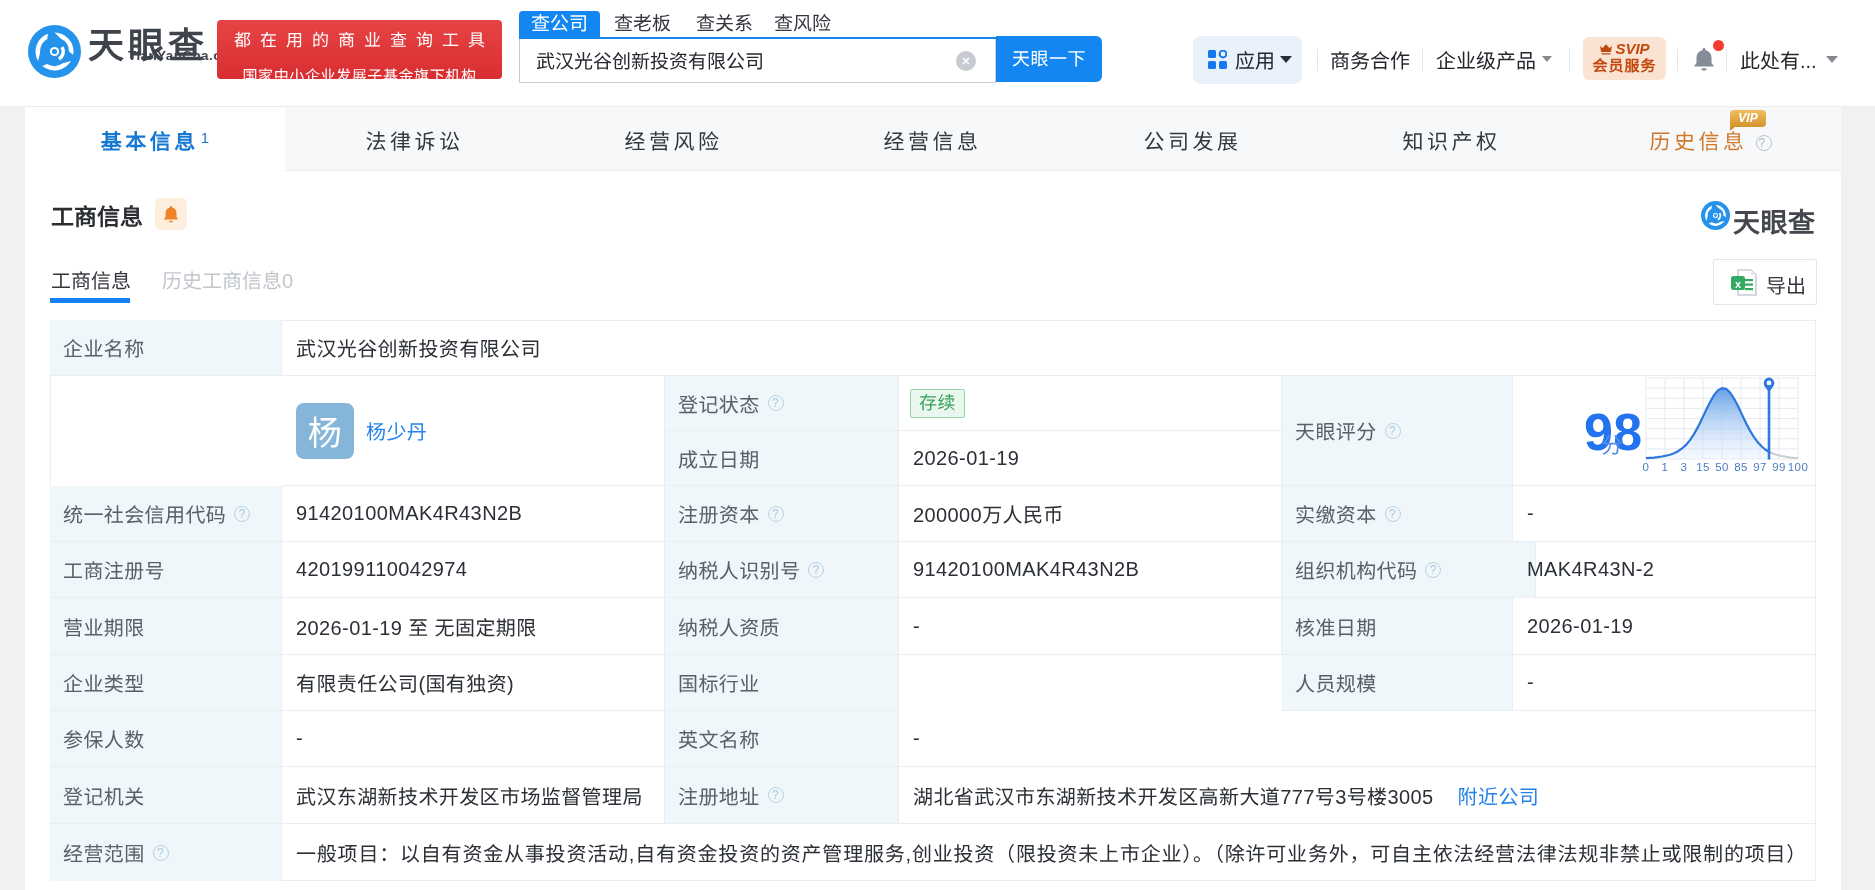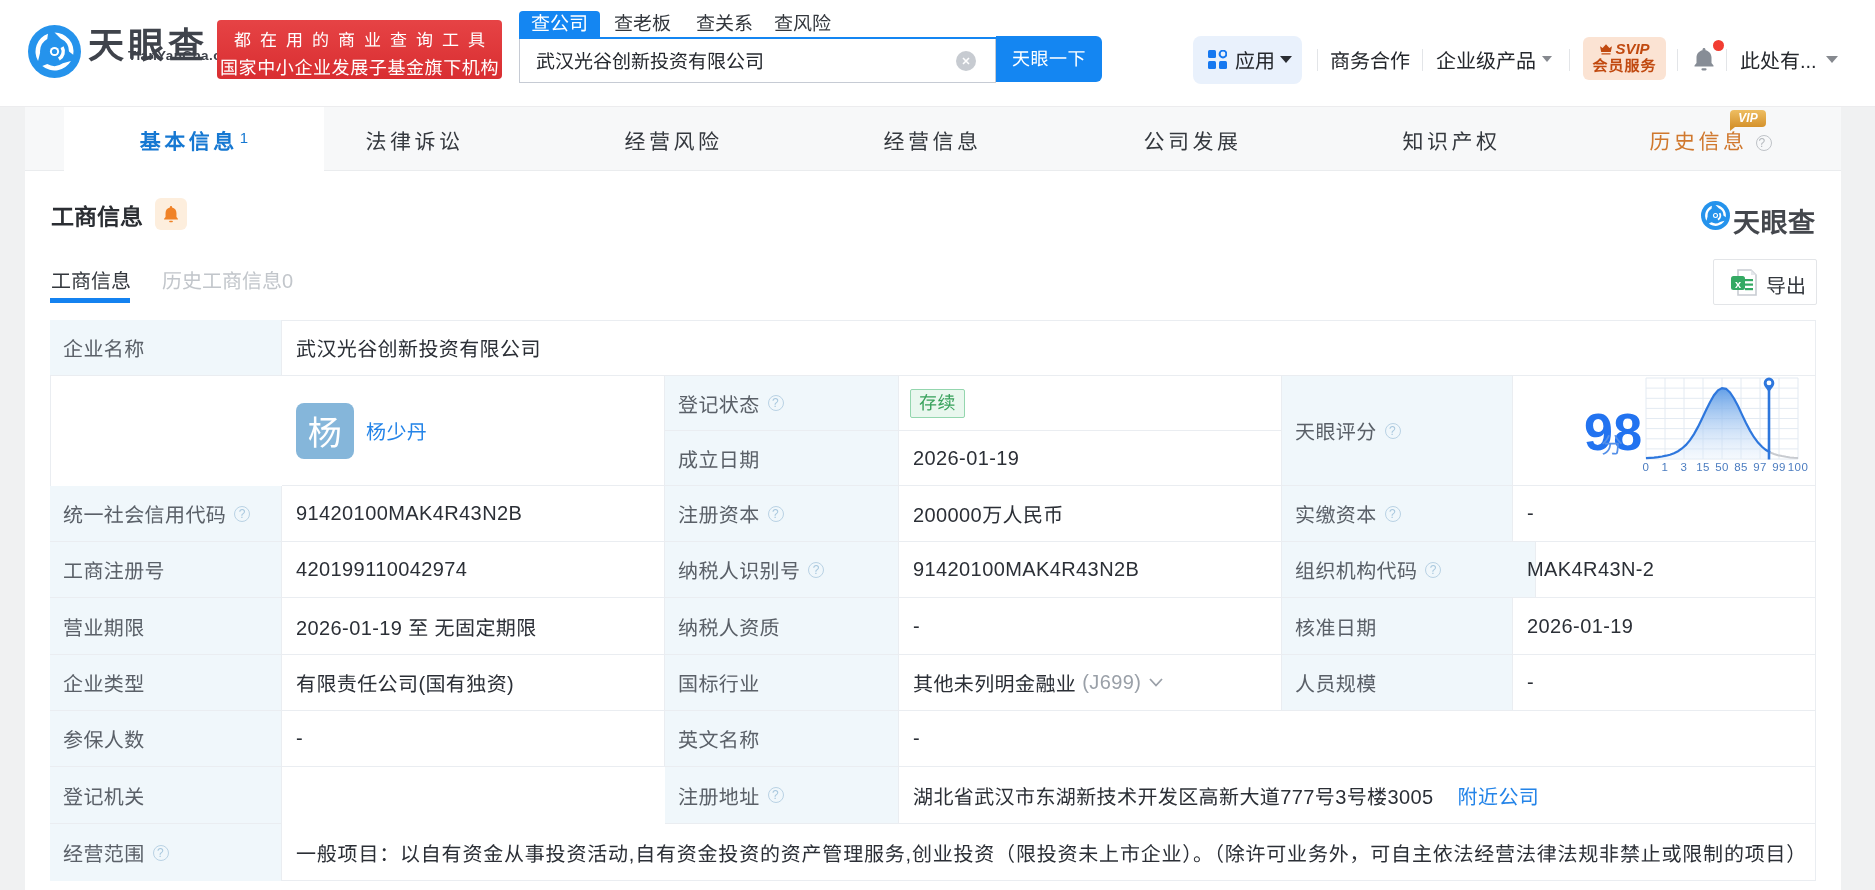--- a/index.html
+++ b/index.html
@@ -7,40 +7,40 @@
 html,body{width:1875px;height:890px;overflow:hidden;}
 body{font-family:"Liberation Sans",sans-serif;background:#f0f1f2;}
 #page{position:relative;width:1875px;height:890px;}
 .abs{position:absolute;}
 
 #header{position:absolute;left:0;top:0;width:1875px;height:107px;background:#fff;border-bottom:1px solid #ececee;}
 #logoTxt{left:88px;top:16px;font-size:36px;font-weight:bold;color:#3f434b;letter-spacing:4px;}
 #logoSub{left:88px;top:48px;font-size:13.5px;font-weight:bold;color:#3f434b;letter-spacing:0.4px;margin-left:40px;}
 #banner{left:217px;top:20px;width:285px;height:59px;border-radius:4px;background:linear-gradient(180deg,#e64345,#d92e31);color:#fff;text-align:center;}
 #banner .b1{margin-top:6px;font-size:17px;letter-spacing:9px;text-indent:9px;white-space:nowrap;}
-#banner .b2{margin-top:2px;font-size:18px;letter-spacing:0.6px;white-space:nowrap;}
+#banner .b2{margin-top:13px;font-size:15px;letter-spacing:0.6px;white-space:nowrap;}
 .stab{position:absolute;top:11px;height:26px;font-size:19px;color:#33373d;line-height:26px;}
 #stabActive{left:519px;width:81px;background:#1486f2;color:#fff;text-align:center;border-radius:4px 4px 0 0;}
 #sline{left:519px;top:37px;width:477px;height:2px;background:#1486f2;}
 #sinput{left:519px;top:39px;width:477px;height:44px;background:#fff;border:1px solid #c6cbd4;border-top:none;line-height:45px;font-size:19px;color:#25282e;padding-left:16px;}
 #sclear{left:956px;top:51px;width:20px;height:20px;border-radius:50%;background:#c7cbd1;color:#fff;font-size:13px;line-height:20px;text-align:center;}
 #sbtn{left:996px;top:36px;width:106px;height:46px;background:#1486f2;color:#fff;font-size:18px;line-height:46px;text-align:center;letter-spacing:0.5px;border-radius:0 6px 6px 0;}
 .hsep{position:absolute;top:49px;width:1px;height:22px;background:#e3e5e8;}
 #appBtn{left:1193px;top:36px;width:109px;height:48px;background:#e9f1fc;border-radius:8px;}
 #appTxt{left:1235px;top:45px;font-size:20px;color:#24272c;}
 .caret{position:absolute;width:0;height:0;border-left:6px solid transparent;border-right:6px solid transparent;border-top:7px solid #2a2d33;}
 .hitem{position:absolute;top:45px;font-size:20px;color:#24272c;}
 #svip{left:1583px;top:37px;width:83px;height:43px;background:#fbe3d3;border-radius:6px;color:#c1490f;text-align:center;}
 #svip .s1{margin-top:3px;font-size:15px;font-weight:bold;font-style:italic;line-height:17px;}
 #svip .s2{font-size:15px;font-weight:bold;line-height:18px;letter-spacing:1px;}
 #belldot{left:1713px;top:40px;width:11px;height:11px;border-radius:50%;background:#f23c31;}
 
 #nav{position:absolute;left:25px;top:107px;width:1816px;height:64px;background:#f7f8f9;border-bottom:1px solid #eaecee;}
 .ntab{position:absolute;top:0;height:64px;line-height:70px;text-align:center;font-size:21px;letter-spacing:3.5px;color:#34383e;width:259px;}
-#ntab0{left:0;width:260px;background:#fff;height:64px;color:#1678d2;font-weight:bold;margin-left:39px;}
+#ntab0{left:0;width:260px;background:#fff;height:64px;color:#1678d2;font-weight:bold;}
 #ntab0 sup{font-size:15px;font-weight:normal;vertical-align:6px;margin-left:2px;letter-spacing:0;line-height:0;}
 #ntab6{color:#d0782e;}
 .qmark{display:inline-block;width:16px;height:16px;border:1px solid #b9d2e4;border-radius:50%;color:#a9c8de;font-size:12px;line-height:14px;text-align:center;margin-left:8px;vertical-align:2px;font-weight:normal;}
 .qgray{border-color:#bfc3c8;color:#b4b8bd;}
 #vipBadge{left:1705px;top:3px;width:36px;height:17px;border-radius:4px 4px 4px 0;background:linear-gradient(180deg,#eebe62,#d5922c);color:#fff;font-size:12px;font-weight:bold;font-style:italic;line-height:17px;text-align:center;}
 #vipBadge:after{content:"";position:absolute;left:0;bottom:-4px;border-left:5px solid #d5922c;border-bottom:4px solid transparent;}
 
 #content{position:absolute;left:25px;top:171px;width:1816px;height:719px;background:#fff;}
 #secTitle{left:26px;top:27px;font-size:23px;font-weight:bold;color:#2b2e33;}
 #bellBadge{left:130px;top:27px;width:32px;height:32px;background:#fdeedd;border-radius:6px;}
@@ -258,30 +258,28 @@
   <div class="cell lb" style="left:50px;top:598px;width:232px;height:57px">营业期限</div>
   <div class="cell vl" style="left:282px;top:598px;width:383px;height:57px">2026-01-19 至 无固定期限</div>
   <div class="cell lb" style="left:665px;top:598px;width:234px;height:57px">纳税人资质</div>
   <div class="cell vl" style="left:899px;top:598px;width:383px;height:57px">-</div>
   <div class="cell lb" style="left:1282px;top:598px;width:231px;height:57px">核准日期</div>
   <div class="cell vl noR" style="left:1513px;top:598px;width:303px;height:57px">2026-01-19</div>
 
   <div class="cell lb" style="left:50px;top:655px;width:232px;height:56px">企业类型</div>
   <div class="cell vl" style="left:282px;top:655px;width:383px;height:56px">有限责任公司(国有独资)</div>
   <div class="cell lb" style="left:665px;top:655px;width:234px;height:56px">国标行业</div>
-  <div class="cell vl" style="left:899px;top:655px;width:383px;height:56px">其他未列明金融业<span class="gray" style="margin-left:6px">(J699)</span><svg style="margin-left:8px" width="14" height="9" viewBox="0 0 14 9">
-        <path d="M1,1 L7,7.5 L13,1" fill="none" stroke="#9aa0a8" stroke-width="1.8"></path>
-      </svg></div>
   <div class="cell lb" style="left:1282px;top:655px;width:231px;height:56px">人员规模</div>
   <div class="cell vl noR" style="left:1513px;top:655px;width:303px;height:56px">-</div>
 
   <div class="cell lb" style="left:50px;top:711px;width:232px;height:56px">参保人数</div>
   <div class="cell vl" style="left:282px;top:711px;width:383px;height:56px">-</div>
   <div class="cell lb" style="left:665px;top:711px;width:234px;height:56px">英文名称</div>
   <div class="cell vl noR" style="left:899px;top:711px;width:917px;height:56px">-</div>
 
   <div class="cell lb" style="left:50px;top:767px;width:232px;height:57px">登记机关</div>
+  <div class="cell vl" style="left:282px;top:767px;width:383px;height:57px">武汉东湖新技术开发区市场监督管理局</div>
   <div class="cell lb" style="left:665px;top:767px;width:234px;height:57px">注册地址<span class="qmark">?</span></div>
   <div class="cell vl noR" style="left:899px;top:767px;width:917px;height:57px">湖北省武汉市东湖新技术开发区高新大道777号3号楼3005<a class="lnk" style="margin-left:24px">附近公司</a></div>
 
   <div class="cell lb noB" style="left:50px;top:824px;width:232px;height:57px">经营范围<span class="qmark">?</span></div>
   <div class="cell vl noR noB" style="left:282px;top:824px;width:1534px;height:57px;letter-spacing:0.8px">一般项目：以自有资金从事投资活动,自有资金投资的资产管理服务,创业投资（限投资未上市企业）。（除许可业务外，可自主依法经营法律法规非禁止或限制的项目）</div>
 </div>
 
 </body></html>

